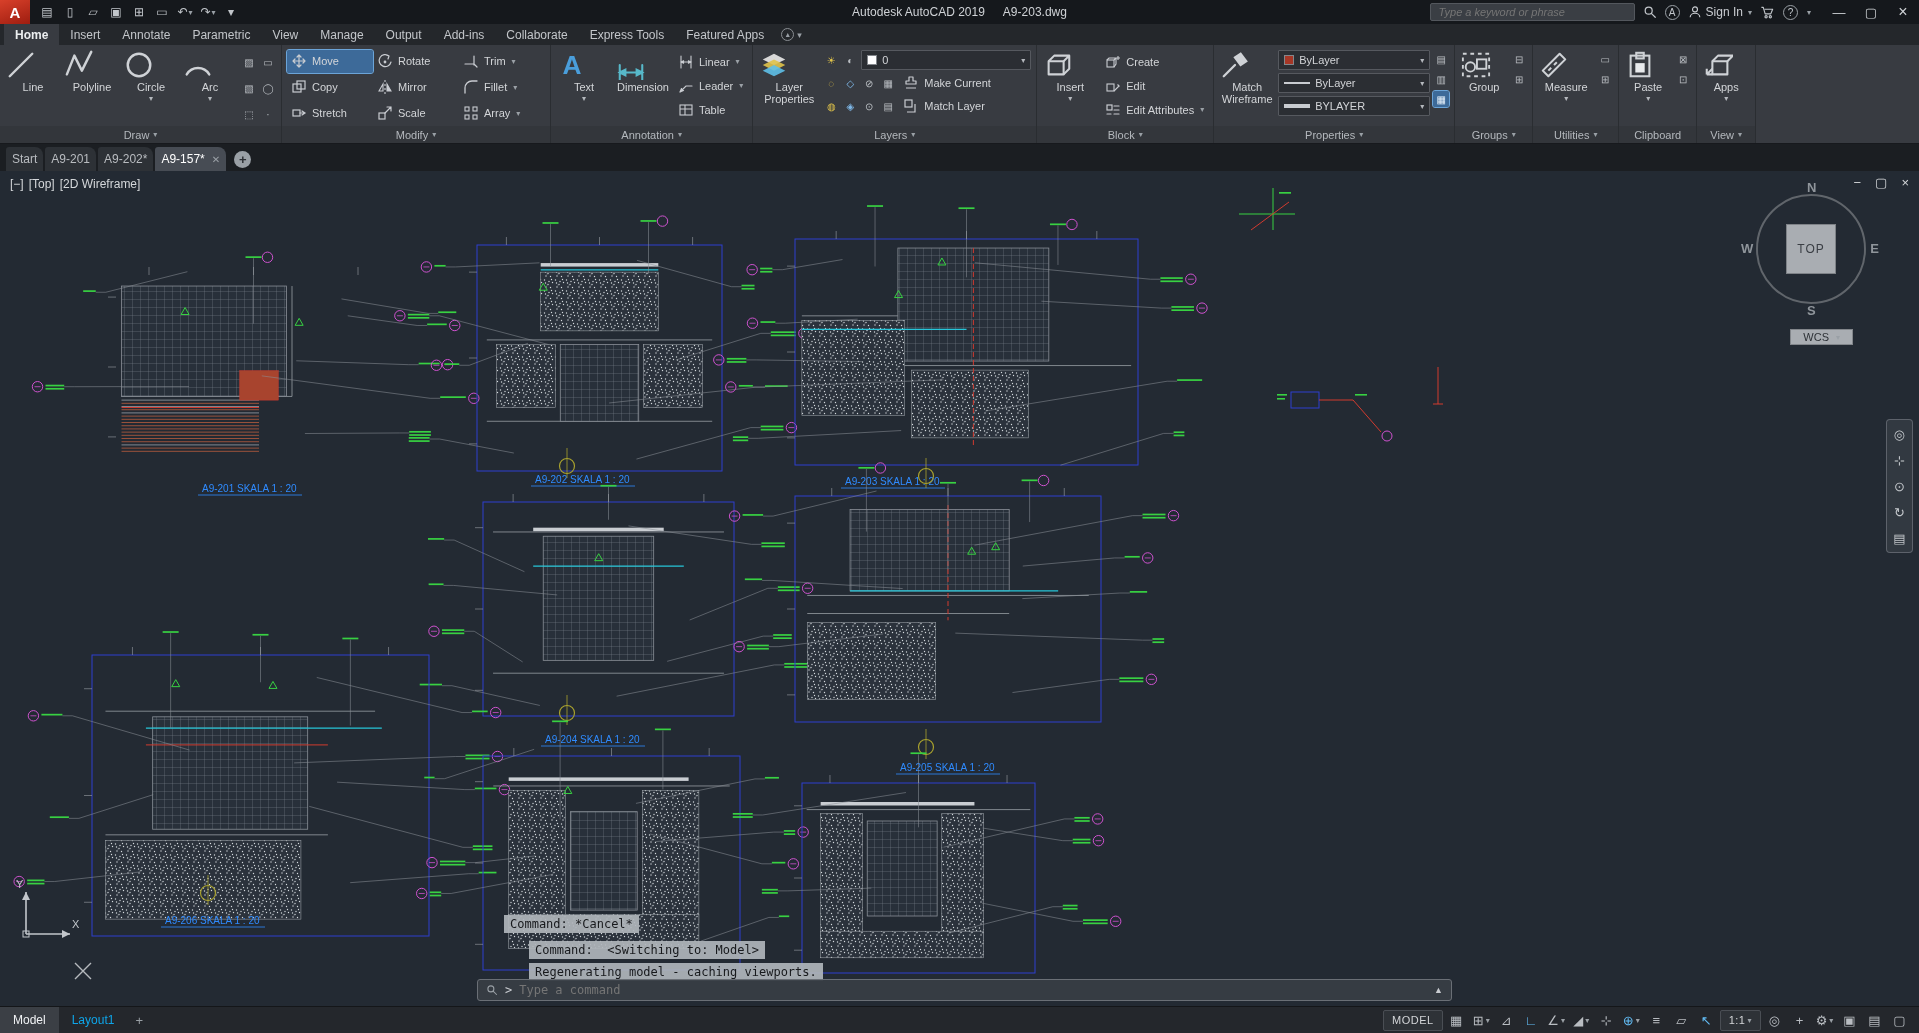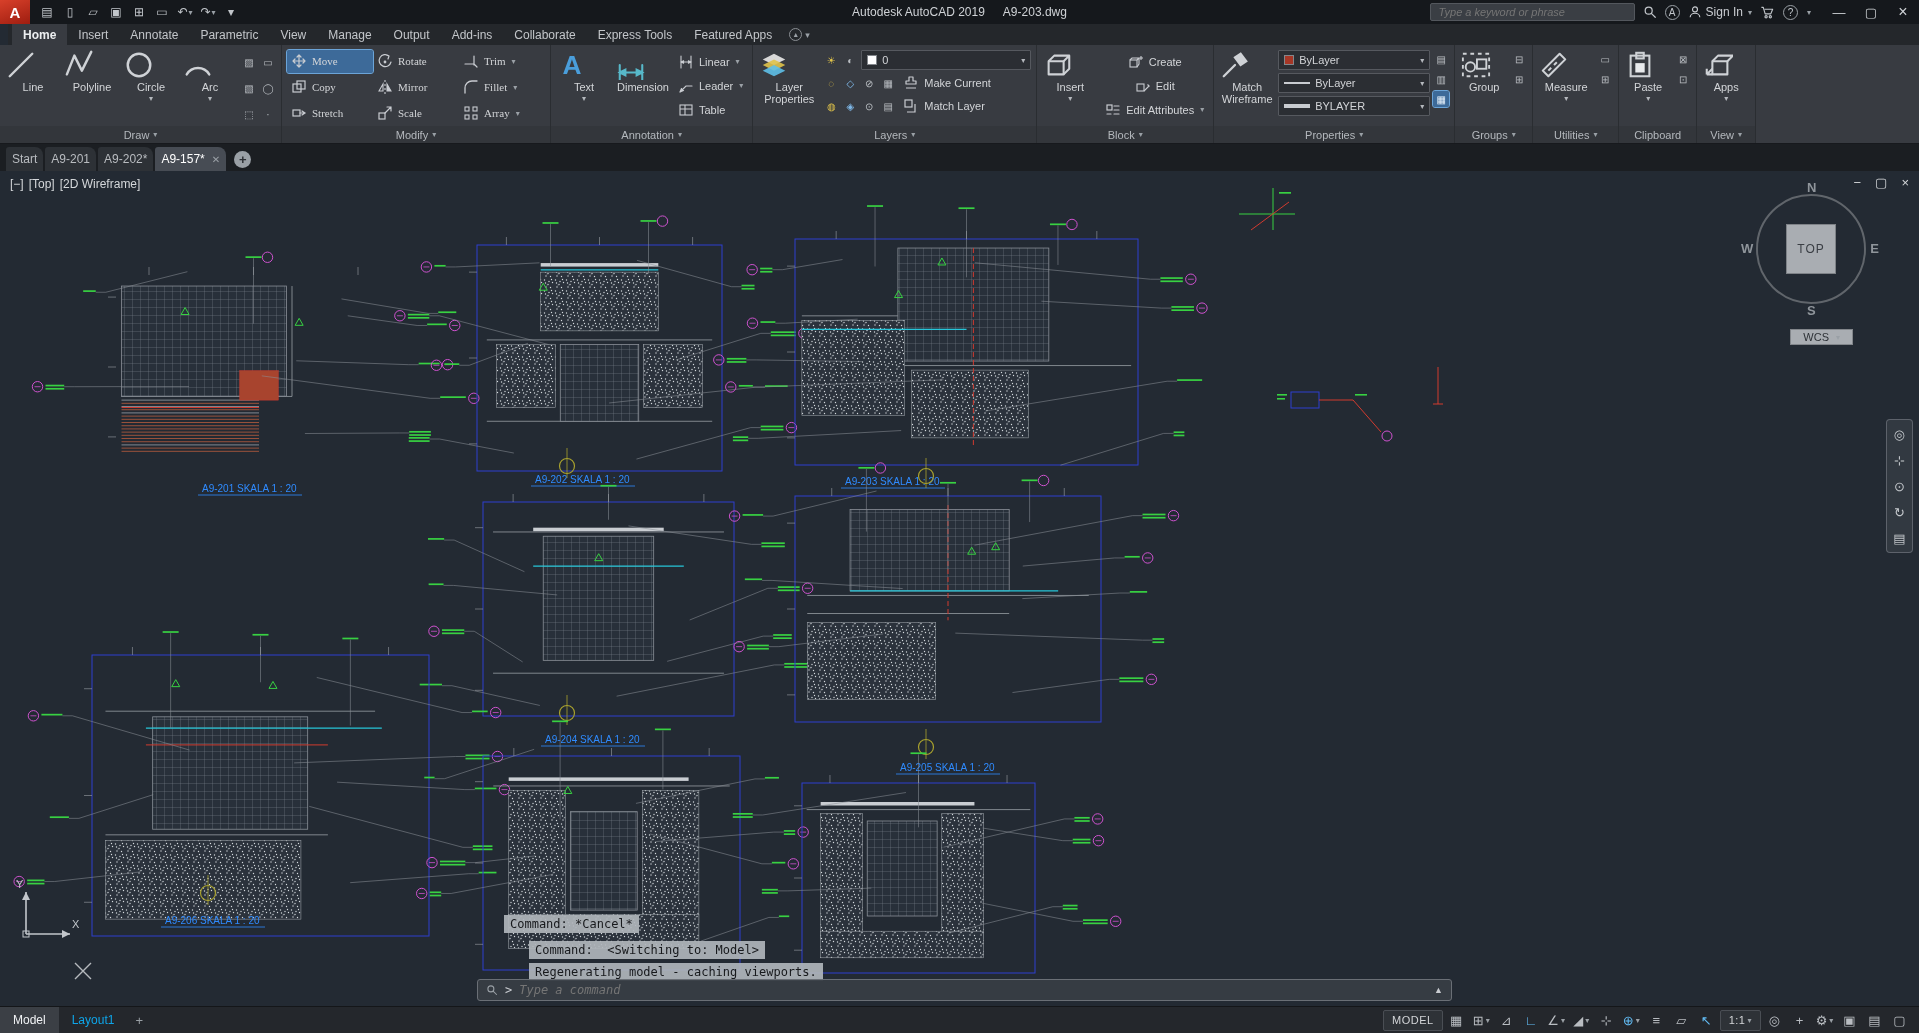--- a/index.html
+++ b/index.html
@@ -18,39 +18,39 @@
   .search-box { width:205px; height:18px; background:#3a3e44; border:1px solid #53575d; border-radius:2px; display:flex; align-items:center; }
   .search-box input { flex:1; background:transparent; border:none; outline:none; color:#c9ccd1; font-size:11px; font-style:italic; padding:0 8px; font-family:"Liberation Sans",sans-serif; }
   .tb-ic { display:flex; align-items:center; justify-content:center; color:#c2c6cb; }
   .signin { display:flex; align-items:center; gap:4px; font-size:12px; color:#c9ccd1; }
   .circle-ic { width:15px; height:15px; border:1px solid #9aa0a6; border-radius:50%; display:flex; align-items:center; justify-content:center; font-size:10px; color:#c2c6cb; }
   .win-controls { display:flex; height:100%; margin-left:4px; }
   .win-btn { width:32px; height:100%; display:flex; align-items:center; justify-content:center; font-size:13px; color:#cfd2d6; }
   .win-btn.close { font-size:16px; }
 
   
-  .ribbon-tabs { height:21px; background:#24272b; display:flex; align-items:stretch; font-size:12px; color:#c3c6ca; padding-left:4px; flex:none;margin-left:8px; }
+  .ribbon-tabs { height:21px; background:#24272b; display:flex; align-items:stretch; font-size:12px; color:#c3c6ca; padding-left:4px; flex:none; }
   .rtab { padding:0 11px; display:flex; align-items:center; cursor:default; }
   .rtab.active { background:#383b41; color:#eceef0; font-weight:bold; }
   .ribbon-toggle { display:flex; align-items:center; gap:3px; margin-left:6px; color:#9aa0a6; font-size:9px; }
   .ribbon-toggle .circ { width:13px; height:13px; border:1px solid #8a8e93; border-radius:50%; display:flex; align-items:center; justify-content:center; font-size:8px; }
 
   
   .ribbon { height:99px; background:#383b41; display:flex; border-bottom:1px solid #17191d; flex:none; }
   .panel { border-right:1px solid #2a2d31; display:flex; flex-direction:column; flex:none; }
   .p-body { flex:1; display:flex; gap:3px; padding:3px 5px 0 5px; align-items:flex-start; }
   .p-label { height:17px; background:#33363b; color:#b4b8bd; font-size:11px; display:flex; align-items:center; justify-content:center; gap:4px; }
   .pcaret { font-size:8px; color:#9aa0a6; }
   .bigbtn { width:56px; display:flex; flex-direction:column; font-size:11px; color:#d3d5d8; text-align:center; padding:2px 1px 0; border-radius:2px; line-height:1.08; }
   .bicon { width:30px; height:30px; color:#cfd2d6; flex:none; margin-bottom:2px; }
   .bcaret { font-size:8px; color:#b4b8bd; margin-top:1px; }
   .smallbtn { display:flex; align-items:center; gap:5px; height:23px; font-size:11px; color:#d3d5d8; padding:0 4px; border-radius:2px; white-space:nowrap; }
   .smallbtn.hl { background:#3d6a99; outline:1px solid #6ba4d8; }
   .micon { width:16px; height:16px; color:#c9ccd1; flex:none; }
-  .mod-grid { display:grid; grid-template-columns:repeat(3,86px); grid-auto-rows:26px; align-items:center;font-family:Liberation Serif, serif; }
+  .mod-grid { display:grid; grid-template-columns:repeat(3,86px); grid-auto-rows:26px; align-items:center; }
   .col { display:flex; flex-direction:column; gap:1px; }
   .tinyrow { display:flex; align-items:center; gap:3px; height:22px; }
   .tico { width:16px; height:16px; display:flex; align-items:center; justify-content:center; font-size:10px; color:#b9bdc2; border-radius:2px; }
   .tico.blue { background:#3d6a99; outline:1px solid #6ba4d8; color:#e8f2fb; }
   .drop { height:20px; background:#2b2e33; border:1px solid #56595f; display:flex; align-items:center; font-size:11px; color:#d3d5d8; padding:0 5px; gap:5px; border-radius:1px; }
   .drop .dcaret { margin-left:auto; font-size:8px; color:#b4b8bd; }
   .sw { width:10px; height:10px; border:1px solid #82868b; flex:none; }
   .line-sample { width:26px; height:2px; background:#c9ccd1; flex:none; }
   .line-sample.thick { height:4px; }
 
@@ -76,21 +76,21 @@
 
   .navbar { position:absolute; right:6px; top:248px; width:27px; background:rgba(130,136,144,0.16); border:1px solid rgba(205,210,216,0.28); border-radius:4px; display:flex; flex-direction:column; align-items:center; padding:5px 0; gap:8px; color:#c3c7cb; z-index:4; }
   .nav-ic { width:19px; height:18px; display:flex; align-items:center; justify-content:center; font-size:13px; }
 
   .ucs-icon { position:absolute; left:12px; bottom:60px; z-index:3; }
   .cursor-x { position:absolute; left:72px; bottom:24px; z-index:3; }
 
   .chip { position:absolute; background:rgba(176,181,187,0.92); color:#17191c; font-family:"DejaVu Sans Mono",monospace; font-size:12px; height:18px; display:flex; align-items:center; padding:0 6px; white-space:pre; z-index:6; }
   .cmd-bar { position:absolute; left:477px; top:808px; width:975px; height:22px; background:rgba(56,61,69,0.95); border:1px solid #6a6f76; border-radius:3px; display:flex; align-items:center; gap:7px; padding:0 8px; color:#b9bdc2; z-index:7; }
   .cmd-bar .prompt { font-family:"DejaVu Sans Mono",monospace; font-size:12px; color:#c9ccd1; }
-  .cmd-bar input { flex:1; background:transparent; border:none; outline:none; color:#a7adb3; font-size:12px; font-style:italic; font-family:"DejaVu Sans Mono",monospace; }
+  .cmd-bar input { flex:1; background:transparent; border:none; outline:none; color:#a7adb3; font-size:12px; font-family:"DejaVu Sans Mono",monospace; }
   .cmd-up { margin-left:auto; font-size:9px; color:#c9ccd1; }
 
   
   .statusbar { height:27px; background:#24272c; display:flex; align-items:center; padding:0 8px 0 0; color:#b9bdc2; font-size:12px; border-top:1px solid #141619; flex:none; }
   .sb-tab { height:27px; display:flex; align-items:center; padding:0 13px; color:#0ea5e9; }
   .sb-tab.active { background:#3b3f45; color:#f0f2f4; }
   .sb-plus { width:16px; height:16px; display:flex; align-items:center; justify-content:center; font-size:13px; color:#9aa0a6; margin-left:4px; }
   .sb-right { margin-left:auto; display:flex; align-items:center; gap:2px; }
   .sb-btn { min-width:23px; height:21px; display:flex; align-items:center; justify-content:center; border-radius:2px; font-size:13px; color:#b9bdc2; gap:2px; padding:0 2px; }
   .sb-btn.active { color:#62bdf6; }
@@ -517,21 +517,21 @@
 
     <div class="panel">
       <div class="p-body">
         <div class="bigbtn">
           <svg class="bicon" viewBox="0 0 16 16">
               <use href="#sym-insert"></use>
             </svg>
           <span>Insert</span>
           <span class="bcaret">▾</span>
         </div>
-        <div class="col" style="padding-top:2px;align-items:center;">
+        <div class="col" style="padding-top:2px;">
           <div class="smallbtn">
             <svg class="micon" viewBox="0 0 16 16">
                 <use href="#sym-createb"></use>
               </svg>
             <span>Create</span>
           </div>
           <div class="smallbtn">
             <svg class="micon" viewBox="0 0 16 16">
                 <use href="#sym-editb"></use>
               </svg>

